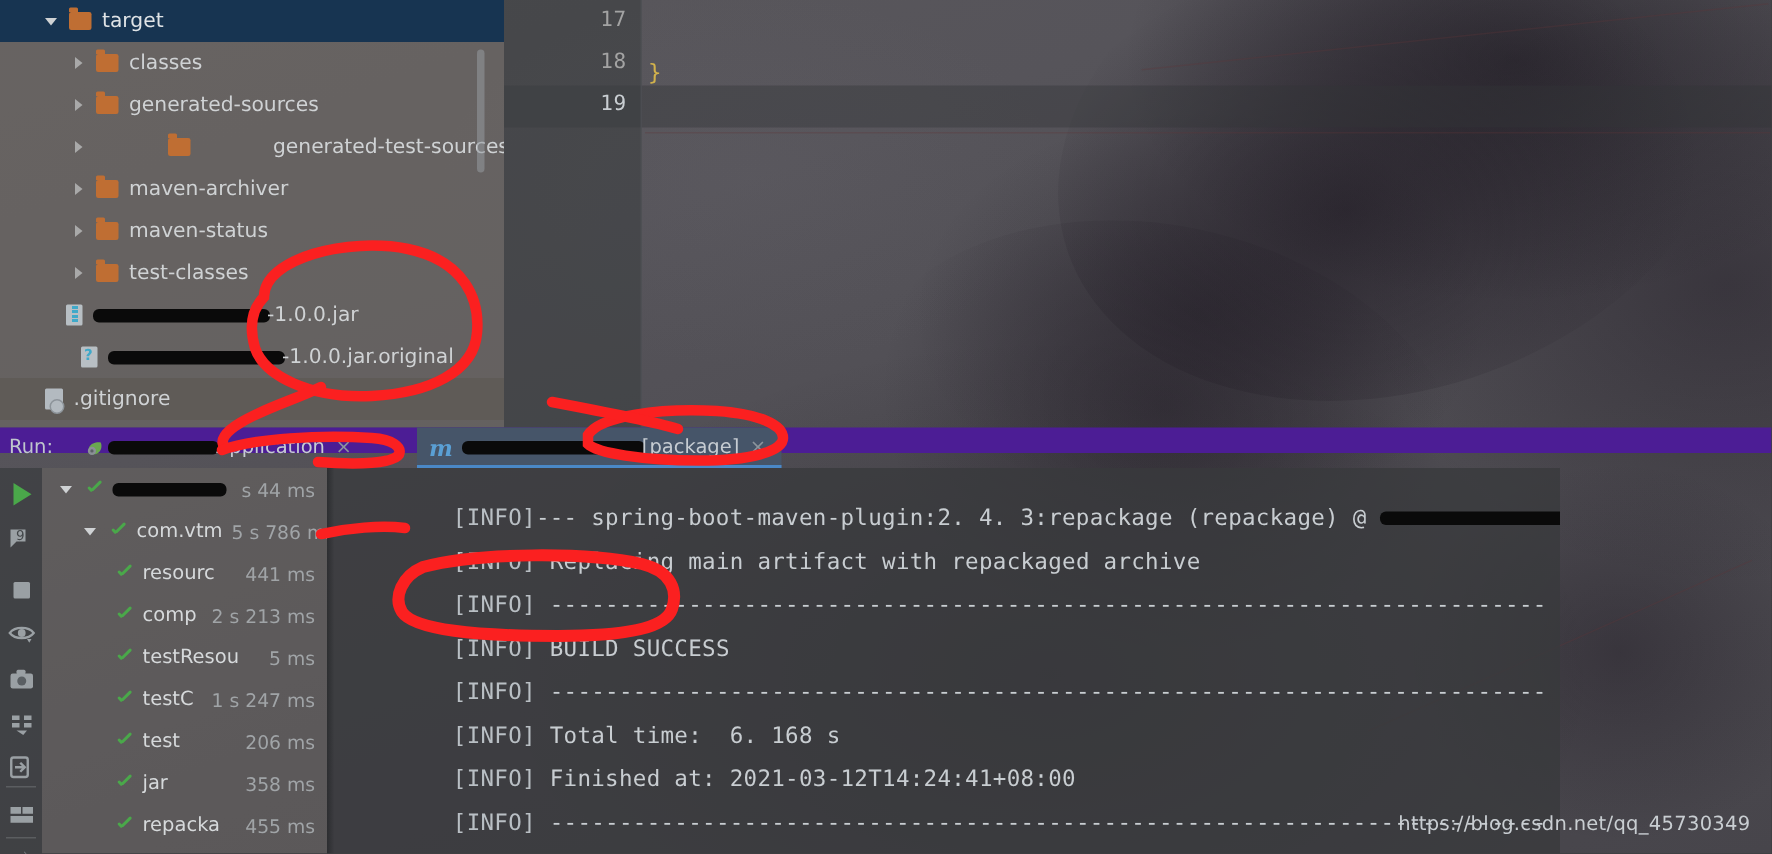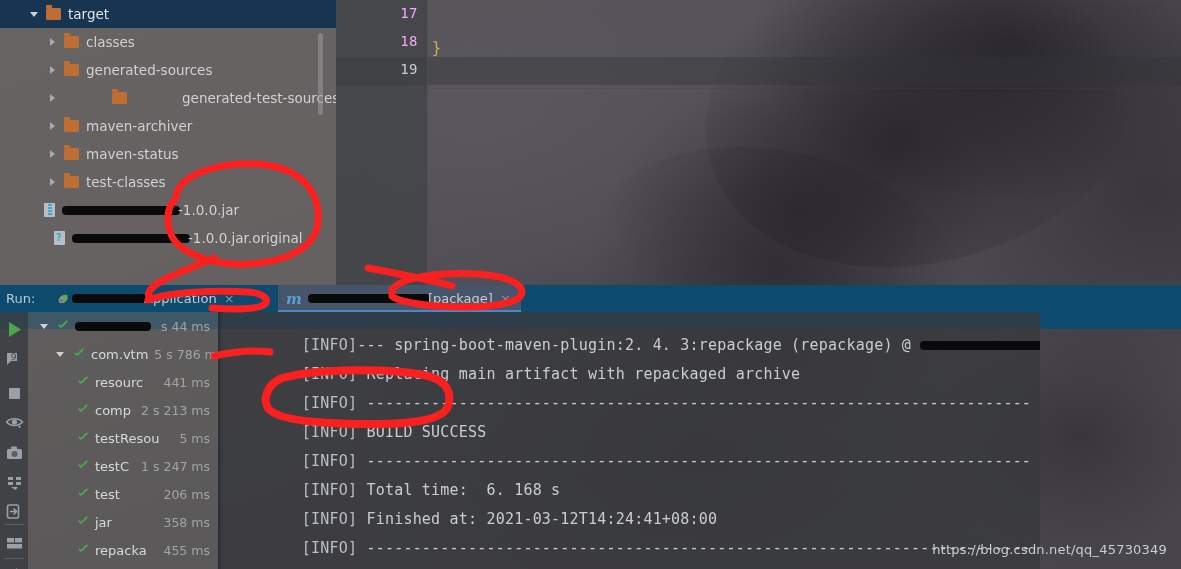--- a/index.html
+++ b/index.html
@@ -28,21 +28,21 @@
       transform:rotate(12deg);}
   .w3{left:930px;top:300px;width:300px;height:270px;
       background:radial-gradient(ellipse at 50% 50%, rgba(28,22,32,.38), rgba(28,22,32,0) 66%);}
   .hairline{position:absolute;background:rgba(96,52,56,.30);height:1px;pointer-events:none;}
 
   
   .gutter{position:absolute;left:336px;top:0;width:92px;height:285px;
           background:rgba(60,63,65,.62);}
   .gutter .ln{position:absolute;right:10px;
       font-family:"DejaVu Sans Mono","Liberation Mono",monospace;
-      font-size:14px;color:#f0abfc;letter-spacing:.5px;}
+      font-size:14px;color:#a3a3a3;letter-spacing:.5px;}
   .caret-line{position:absolute;left:336px;width:845px;height:28px;
       background:rgba(50,52,54,.40);}
   .gutter-sep{position:absolute;left:427px;top:0;width:1px;height:285px;
       background:rgba(85,88,92,.55);}
   .code-brace{position:absolute;left:432px;top:39px;
       font-family:"DejaVu Sans Mono","Liberation Mono",monospace;
       font-size:15px;color:#d2b24c;}
 
   
   .tree{position:absolute;left:0;top:0;width:336px;height:285px;
@@ -73,22 +73,22 @@
       background:#b3bac0;border-radius:1px;position:relative;}
   .giticon:after{content:"";position:absolute;left:3px;top:7px;width:8px;height:8px;
       border:1.5px solid #8d949a;border-radius:50%;background:#b3bac0;}
   .redact{display:inline-block;height:9px;background:#0a0a0a;border-radius:4px;
           vertical-align:middle;margin-right:-2px;}
   .tree-scroll{position:absolute;left:318px;top:33px;width:5px;height:82px;
       background:rgba(150,155,160,.55);border-radius:3px;}
 
   
   .runwin{position:absolute;left:0;top:285px;width:1181px;height:284px;}
-  .tabbar{position:absolute;left:0;top:0;width:1181px;height:44px;
-          background:#0c4a6e;}
+  .tabbar{position:absolute;left:0;top:0;width:1181px;height:17px;
+          background:#4c1d95;}
   .runlabel{position:absolute;left:6px;top:6px;font-size:13px;color:#bfc6cc;}
   .leaf{position:absolute;left:57px;top:9px;width:13px;height:11px;}
   .tab{position:absolute;top:0;height:27px;display:flex;align-items:center;
        font-size:13px;color:#c6ccd2;white-space:nowrap;}
   .tab1{left:72px;}
   .tab2{left:278px;background:#465569;}
   .tab2:after{content:"";position:absolute;left:0;bottom:0;width:100%;height:2px;
        background:#4a88c7;}
   .mvn{font-family:"DejaVu Serif","Liberation Serif",serif;font-style:italic;
        font-weight:bold;font-size:15px;color:#5a9fd4;margin-right:6px;}
@@ -189,20 +189,24 @@
     <div class="tree-row" style="padding-left:44px;">
       <span class="jaricon"></span>
       <span class="redact" style="width:118px;"></span>
       <span>-1.0.0.jar</span>
     </div>
     <div class="tree-row" style="padding-left:54px;">
       <span class="unkicon"></span>
       <span class="redact" style="width:118px;"></span>
       <span>-1.0.0.jar.original</span>
     </div>
+    <div class="tree-row gitrow" style="padding-left:30px;">
+      <span class="giticon"></span>
+      <span>.gitignore</span>
+    </div>
     <div class="tree-scroll"></div>
   </div>
 
   <div class="runwin">
 
     <div class="tabbar">
       <span class="runlabel">Run:</span>
       <svg class="leaf" viewBox="0 0 14 12">
         <path d="M11 1C8 0.5 4 1.5 2.6 4.4 1.6 6.5 2.6 9 5 9.6c2.6.6 5.4-1.3 6.3-4.2.4-1.4.3-3-.3-4.4z" fill="#6aa84f"></path>
         <circle cx="4.6" cy="7.2" r="3" fill="#8a9096"></circle>

